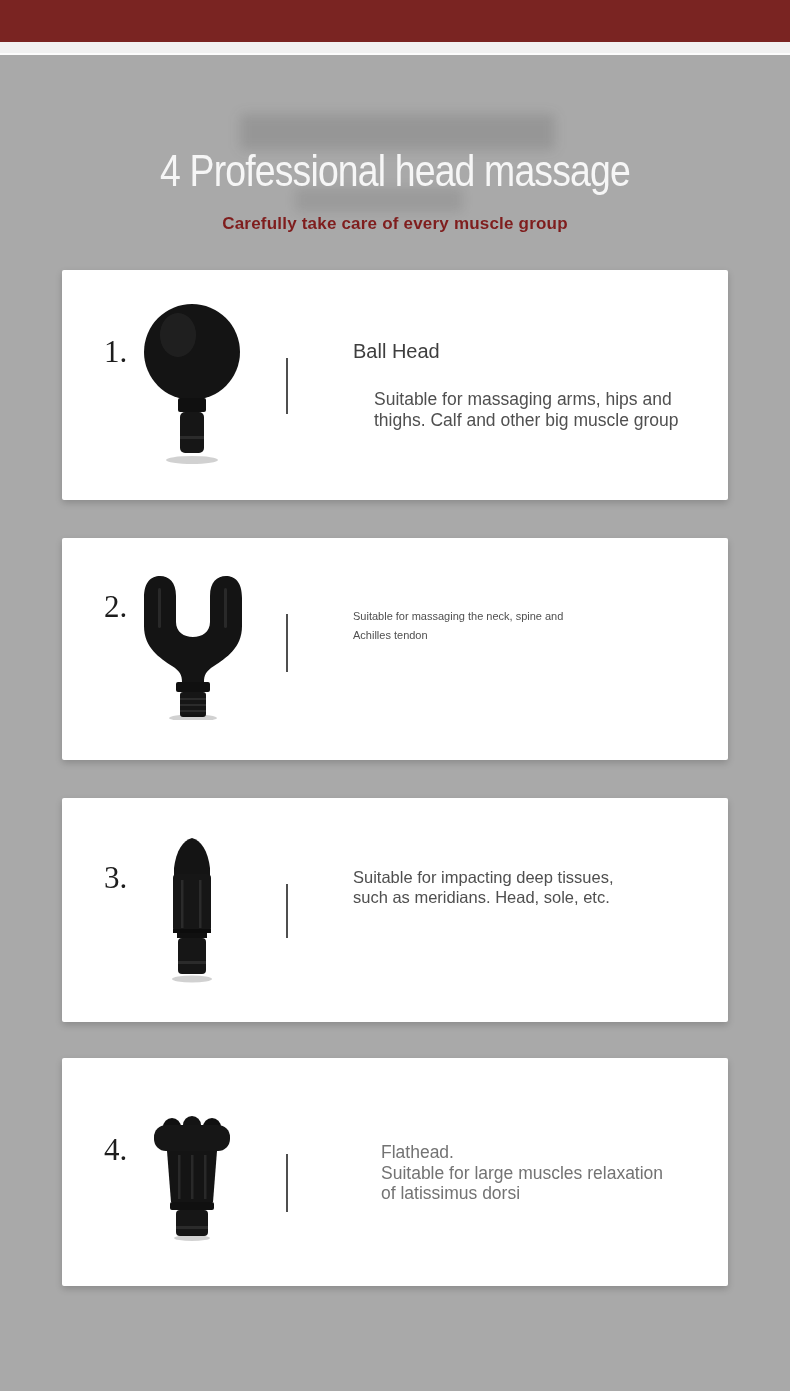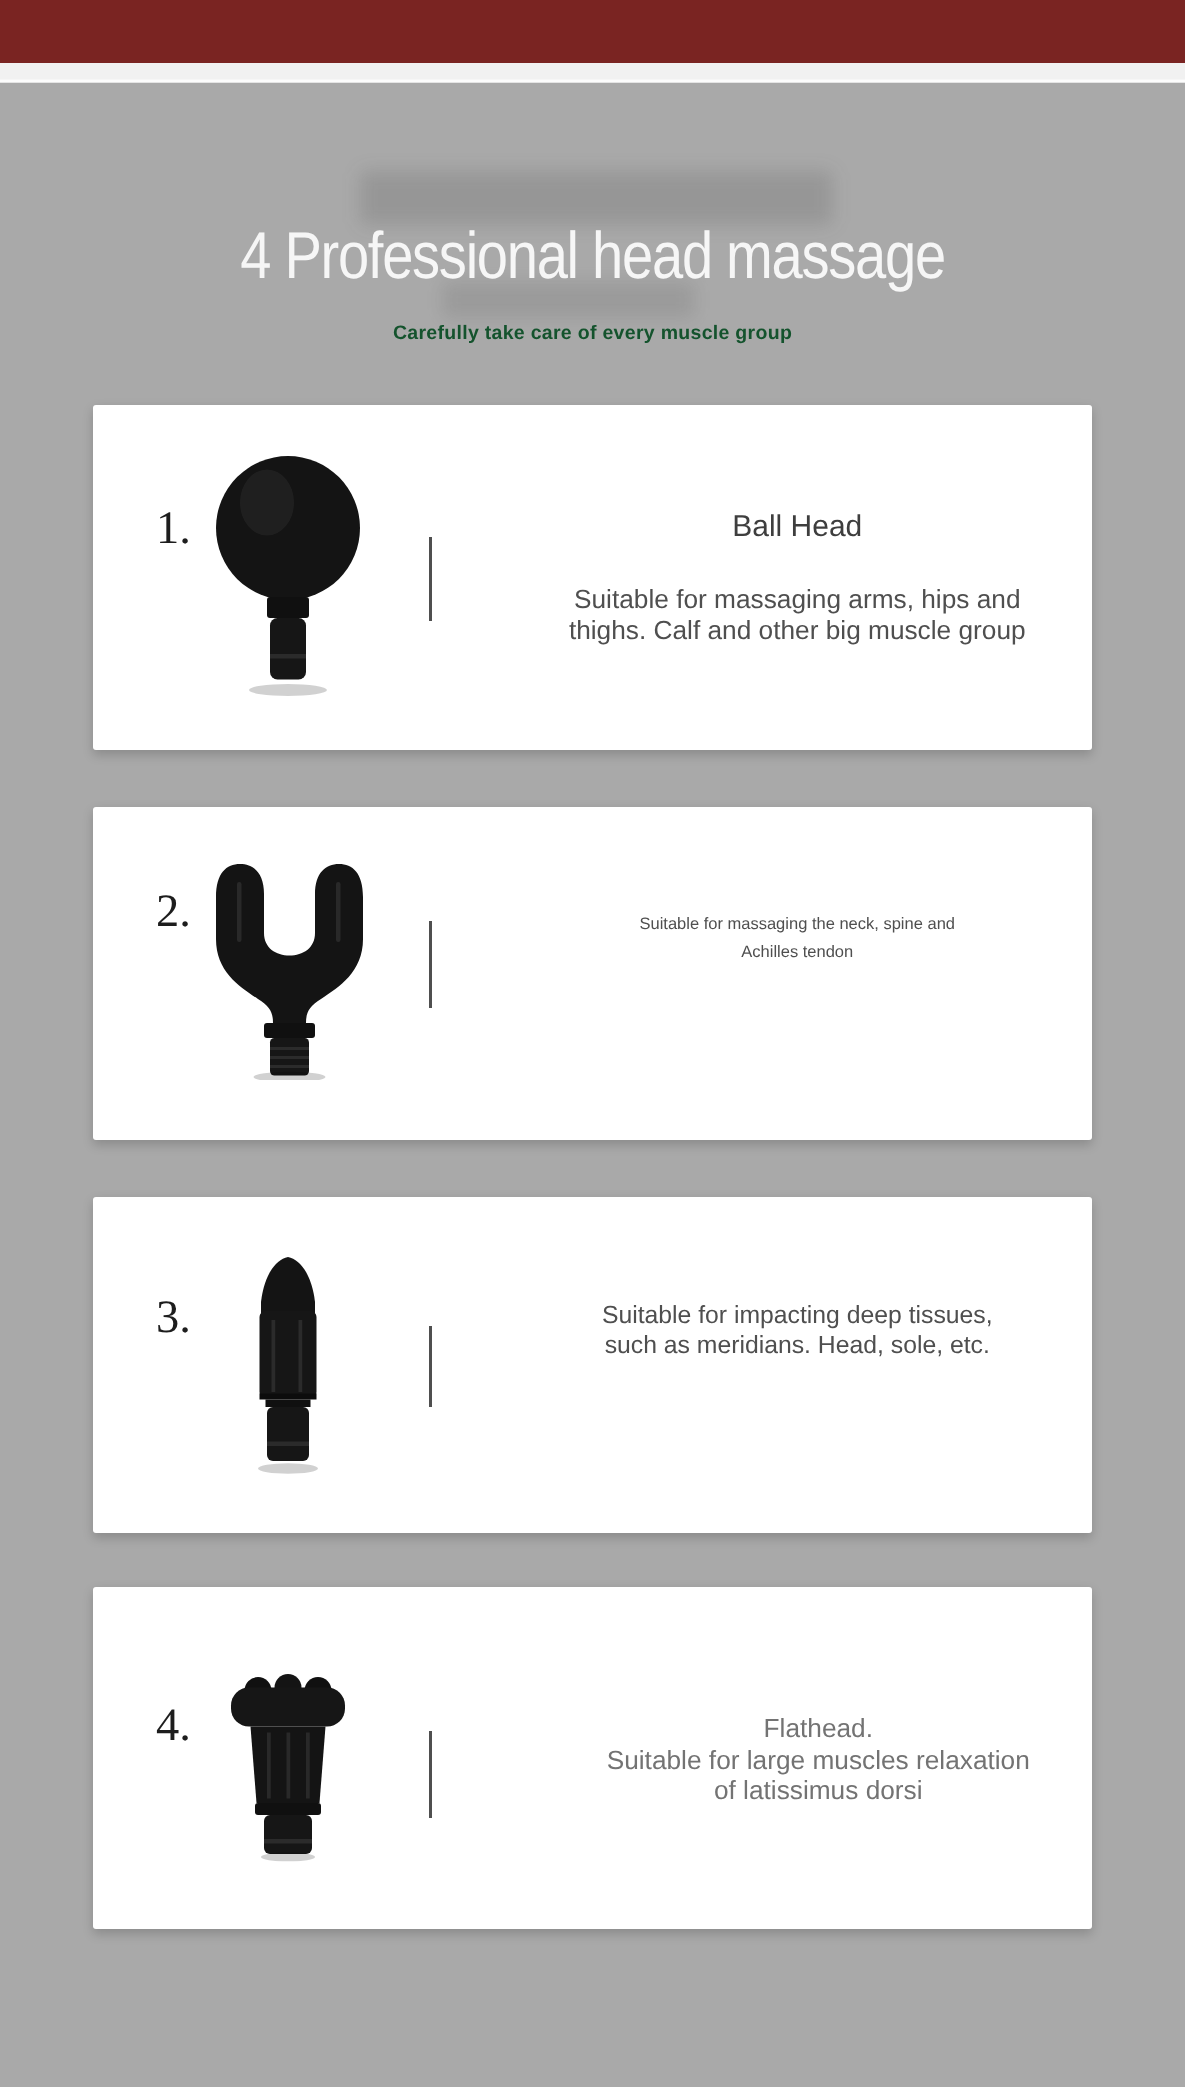--- a/index.html
+++ b/index.html
@@ -14,21 +14,21 @@
   .ghost{position:absolute;background:rgba(55,55,55,.16);filter:blur(6px);border-radius:4px;}
   .ghost-1{left:240px;top:114px;width:315px;height:36px;}
   .ghost-2{left:295px;top:188px;width:168px;height:24px;opacity:.8;}
   .page-title{
     position:absolute;left:0;top:148px;width:790px;text-align:center;
     font-size:44px;font-weight:400;color:var(--c-title_text,#f6f6f6);
     letter-spacing:-1px;transform:scaleX(.85);transform-origin:center;line-height:1.05;
   }
   .page-subtitle{
     position:absolute;left:0;top:214px;width:790px;text-align:center;
-    font-size:13px;font-weight:bold;color:#14532d;letter-spacing:.2px;
+    font-size:17px;font-weight:bold;color:#7f1d1d;letter-spacing:.2px;
   }
   .card{
     position:absolute;left:62px;width:666px;background:var(--c-card,#ffffff);
     border-radius:2px;box-shadow:0 3px 7px rgba(0,0,0,.18);
   }
   .c1{top:270px;height:230px}
   .c2{top:538px;height:222px}
   .c3{top:798px;height:224px}
   .c4{top:1058px;height:228px}
   .card-number{
@@ -42,31 +42,31 @@
   .head-image{position:absolute;}
   .c1 .head-image{left:80px;top:33px}
   .c2 .head-image{left:76px;top:34px}
   .c3 .head-image{left:104px;top:38px}
   .c4 .head-image{left:90px;top:58px}
   .divider{position:absolute;left:224px;width:2px;background:var(--c-divider,#4f4f4f);}
   .c1 .divider{top:88px;height:56px}
   .c2 .divider{top:76px;height:58px}
   .c3 .divider{top:86px;height:54px}
   .c4 .divider{top:96px;height:58px}
-  .text-block{position:absolute;left:291px;right:18px;text-align:center;}
+  .text-block{position:absolute;left:291px;right:18px;}
   .c1 .text-block{top:70px}
   .c2 .text-block{top:69px}
   .c3 .text-block{top:69px}
   .c4 .text-block{top:84px}
   .head-title{font-size:20px;color:var(--c-heading_text,#3e3e3e);line-height:23px;margin:0;}
   .c1 .head-title{margin-bottom:26px}
   .c2 .head-title{margin-bottom:15px}
   .c3 .head-title{margin-bottom:17px}
   .desc{margin:0;color:var(--c-body_text,#4f4f4f);}
-  .c1 .desc{font-size:17.5px;line-height:21px;}
+  .c1 .desc{font-size:17.5px;line-height:21px;margin-left:21px;}
   .c2 .desc{font-size:11px;line-height:19px;}
   .c3 .desc{font-size:16.5px;line-height:20px;}
   .c4 .desc{font-size:17.5px;line-height:20.5px;color:#737373;margin-left:28px;}
   .footer-watermark{
     position:absolute;top:1344px;right:44px;
     font-size:27px;color:var(--c-watermark_text,#d4d4d4);letter-spacing:.5px;
   }
   svg .hl{fill:rgba(255,255,255,.09);}
   svg .shadow{fill:rgba(0,0,0,.18);}
 </style>

